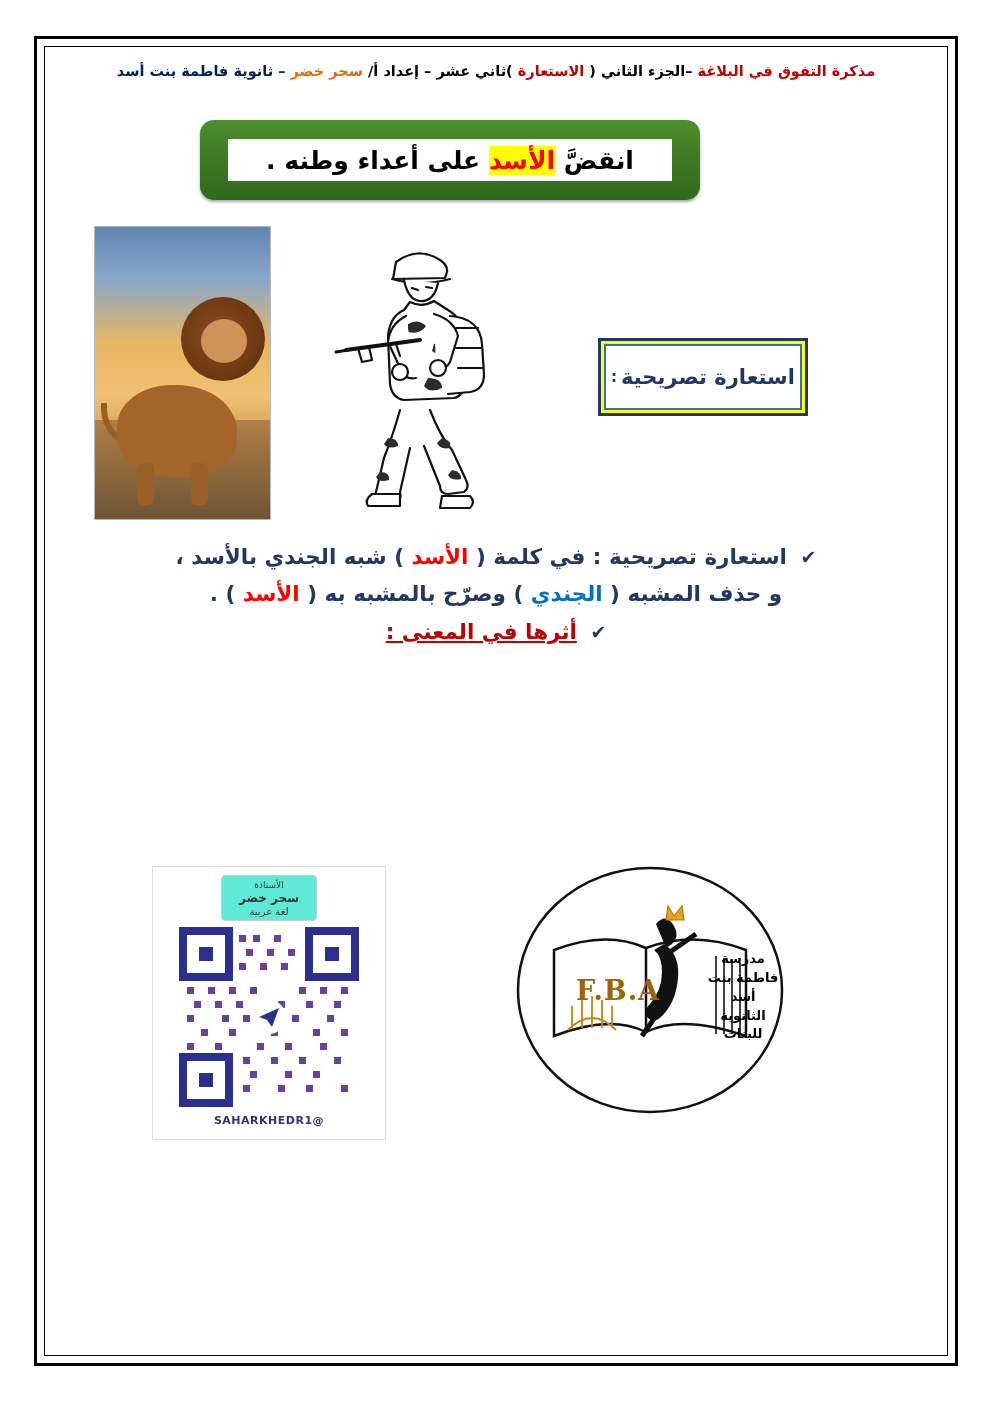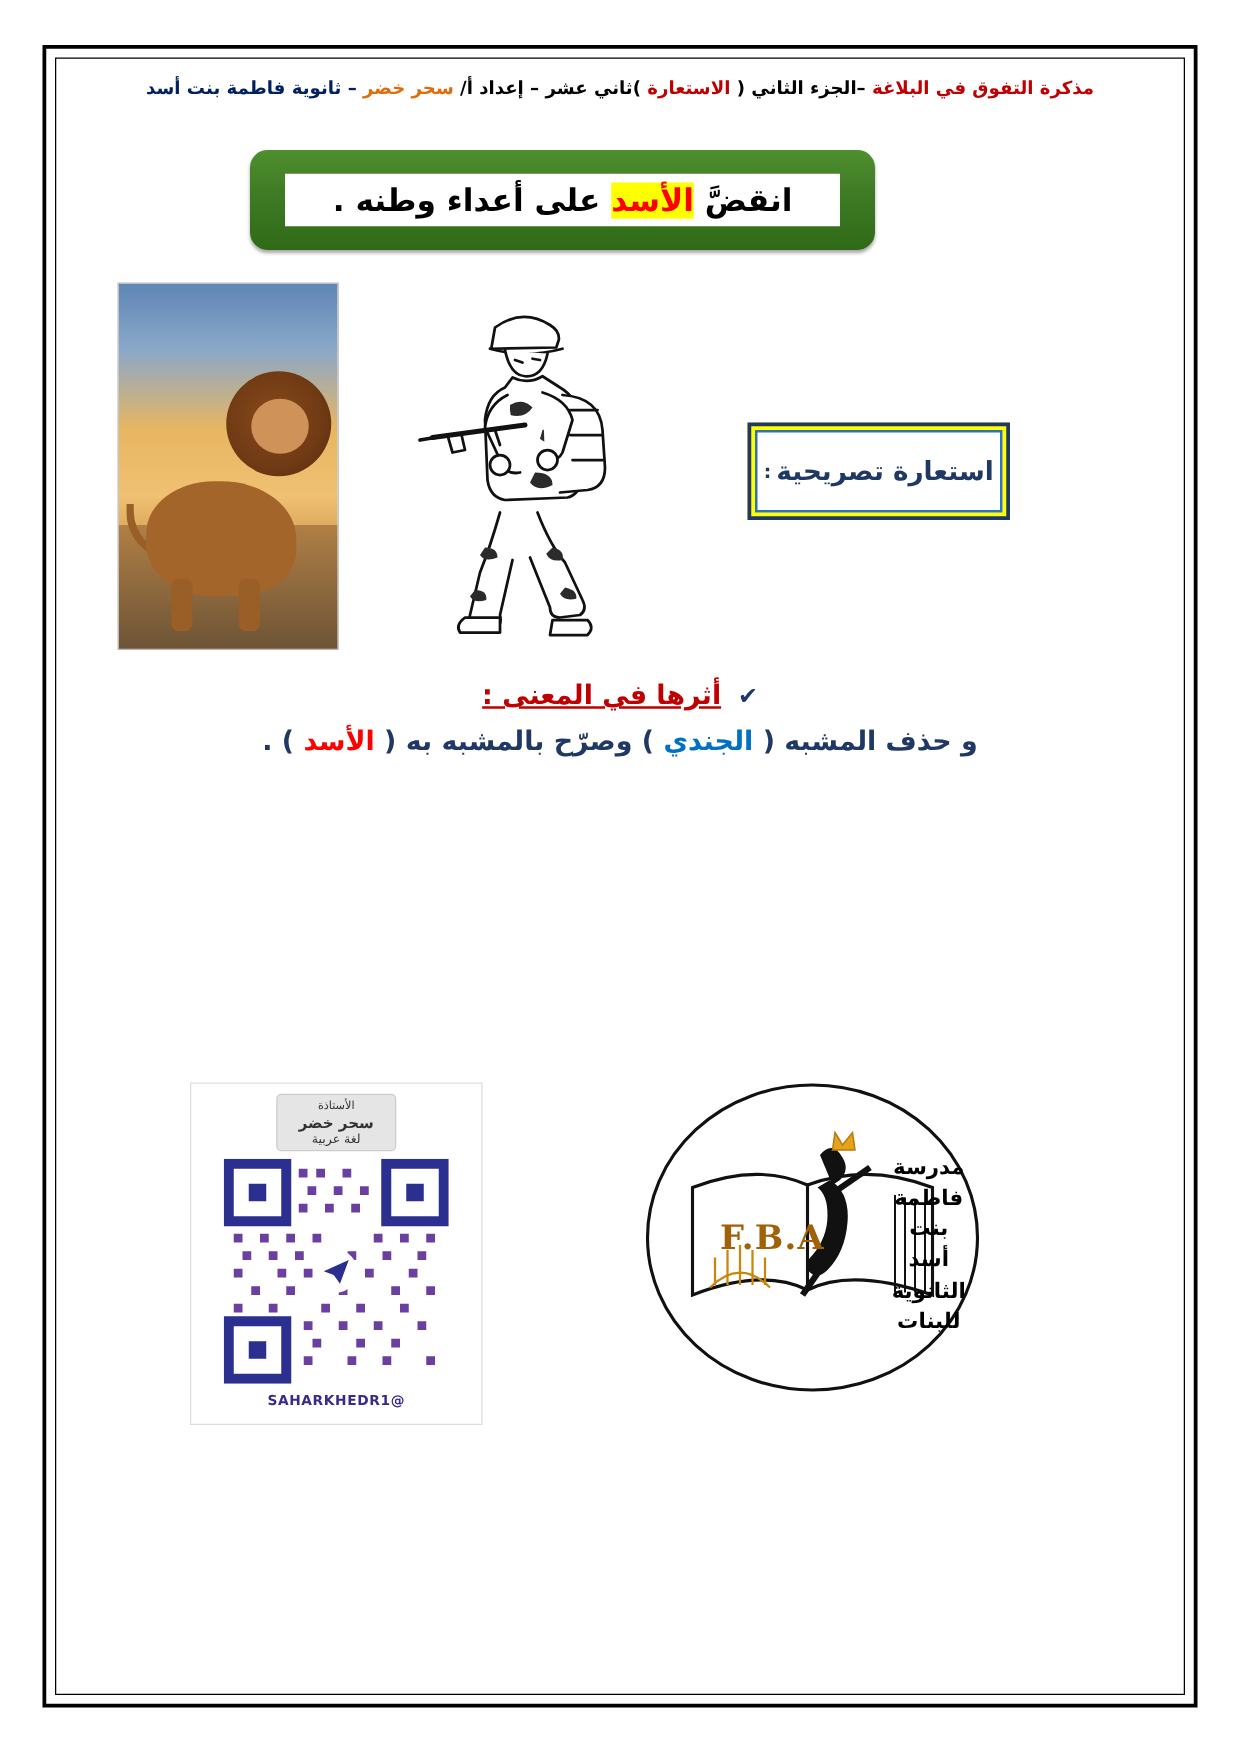--- a/index.html
+++ b/index.html
@@ -224,21 +224,21 @@
     height: 272px;
     background: #ffffff;
     border: 1px solid #dddddd;
     overflow: hidden;
   }
   .qr-card .qr-head {
     position: absolute;
     top: 8px; left: 50%;
     transform: translateX(-50%);
     width: 96px; height: 46px;
-    background: #e5e5e5;
+    background: #5eead4;
     border: 1px solid #cccccc;
     border-radius: 4px;
     text-align: center;
     direction: rtl;
     font-size: 9px;
     color: #333333;
     padding-top: 4px;
     box-sizing: border-box;
     line-height: 1.25;
   }
@@ -272,25 +272,25 @@
     top: 975px;
     font-family: "DejaVu Serif", "Liberation Serif", serif;
     font-size: 27px;
     font-weight: bold;
     color: #a16207;
     letter-spacing: 1px;
   }
   .logo-ar {
     position: absolute;
     left: 700px;
-    top: 922px;
+    top: 950px;
     width: 86px;
     direction: rtl;
     text-align: center;
-    font-size: 17px;
+    font-size: 13px;
     font-weight: bold;
     color: #000000;
     line-height: 1.45;
   }
 </style>
 </head>
 <body>
 
 <div class="page">
 
@@ -369,28 +369,34 @@
   <div class="decl-box">
     <div class="decl-box-inner">
       <span>استعارة تصريحية</span>
       <span style="font-size:15px;margin-right:4px;">:</span>
     </div>
   </div>
 
   <div class="explain">
     <p class="exp-line">
       <span class="check">✔</span>
-      <span class="underline-red">أثرها في المعنى :</span>
+      <span class="navy-b">استعارة تصريحية : في كلمة (</span>
+      <span class="red-b">الأسد</span>
+      <span class="navy-b">) شبه الجندي بالأسد ،</span>
     </p>
     <p class="exp-line">
       <span class="navy-b">و حذف المشبه (</span>
       <span class="blue-b">الجندي</span>
       <span class="navy-b">) وصرّح بالمشبه به (</span>
       <span class="red-b">الأسد</span>
       <span class="navy-b">) .</span>
+    </p>
+    <p class="exp-line">
+      <span class="check">✔</span>
+      <span class="underline-red">أثرها في المعنى :</span>
     </p>
   </div>
 
   <div class="qr-card">
     <div class="qr-head">
       <div>الأستاذة</div>
       <div style="font-size:12px;font-weight:bold;">سحر خضر</div>
       <div style="font-size:10px;">لغة عربية</div>
     </div>
     <svg class="qr-grid" viewBox="0 0 180 180">

